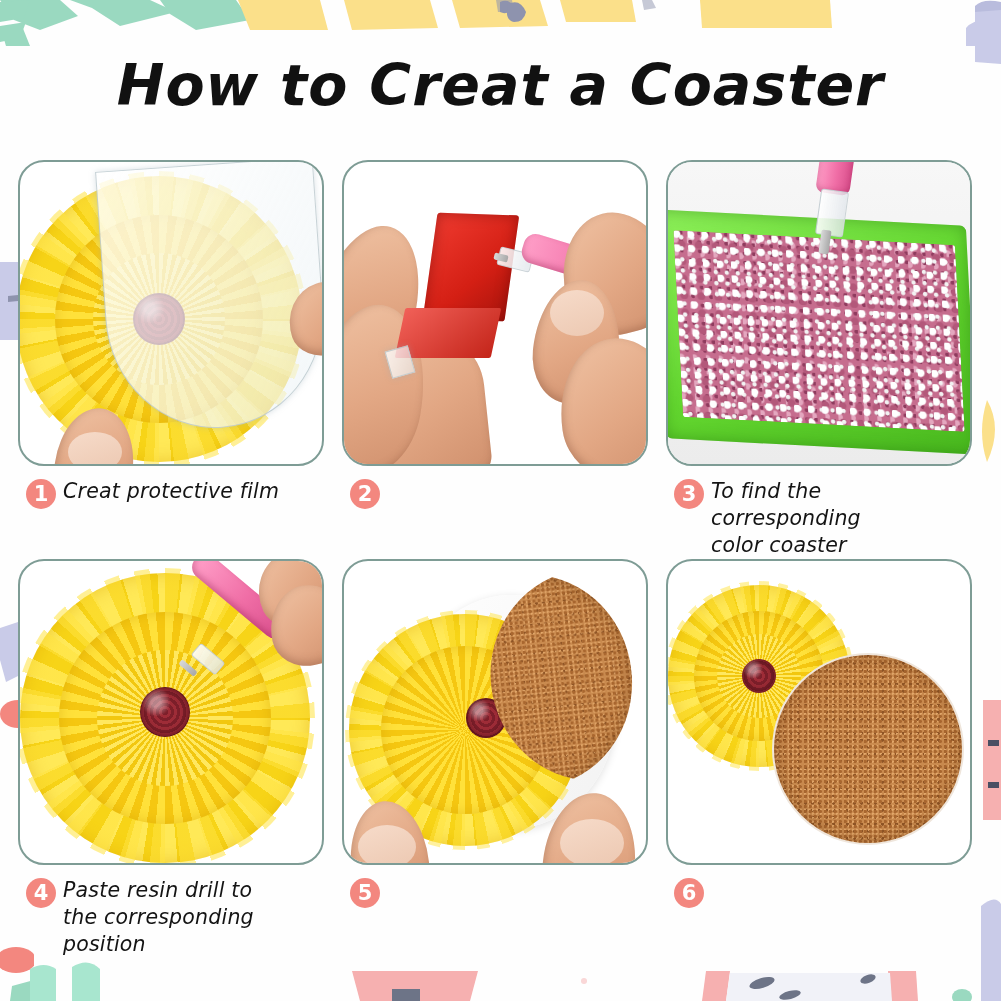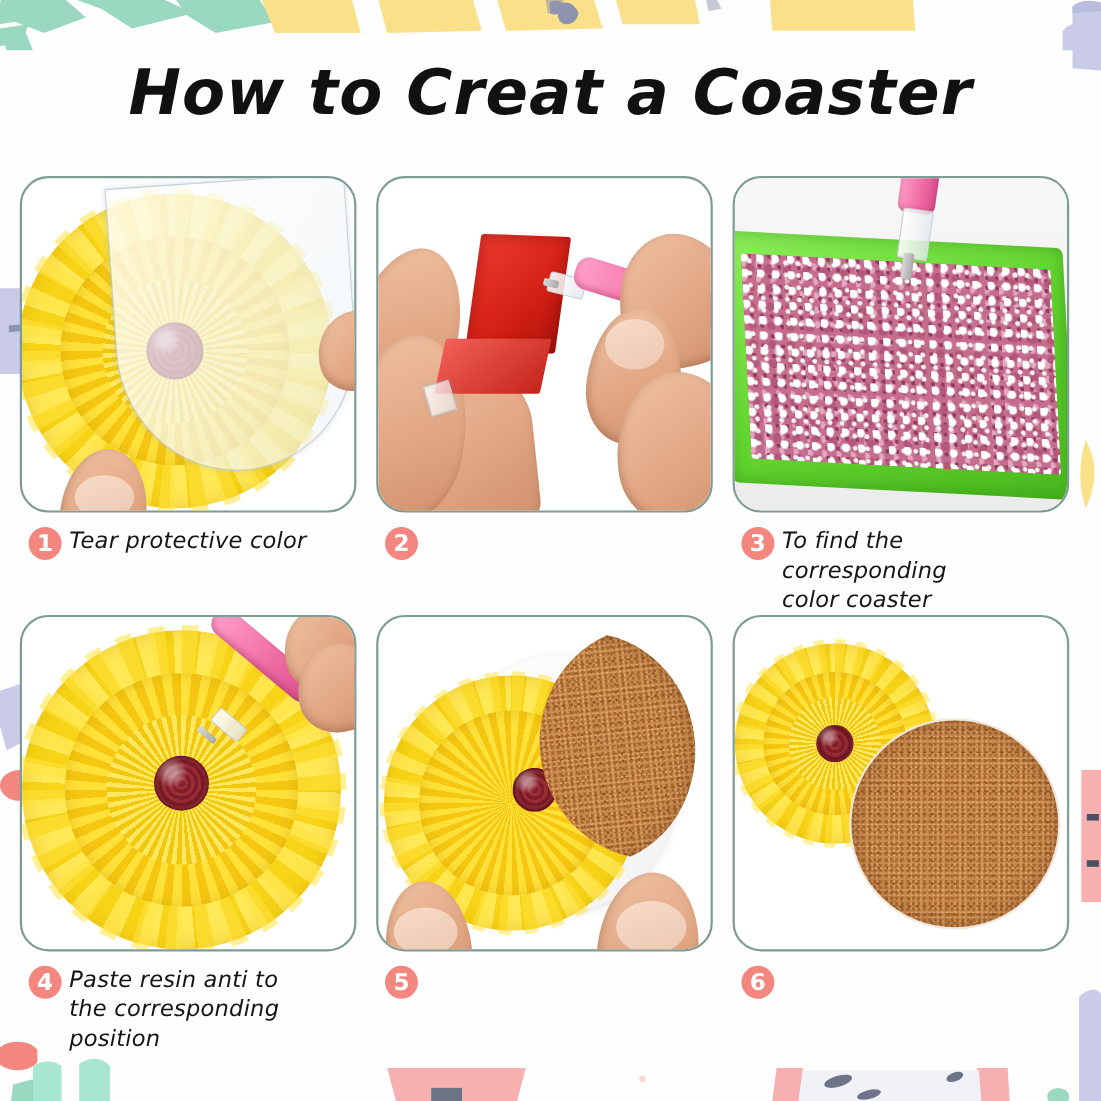--- a/index.html
+++ b/index.html
@@ -345,21 +345,21 @@
 
           <div class="film" style="left:84px;top:2px;width:216px;height:262px;border-radius:0 0 150px 150px / 0 0 160px 160px;transform:rotate(-4deg);"></div>
 
           <div class="finger" style="left:36px;bottom:-44px;width:78px;height:100px;transform:rotate(8deg);"></div>
           <div class="nail" style="left:48px;bottom:-8px;width:54px;height:40px;"></div>
           <div class="finger" style="right:-44px;top:120px;width:78px;height:72px;transform:rotate(-18deg);"></div>
         </div>
       </div>
       <div class="caption">
         <div class="badge">1</div>
-        <div class="cap-text">Tear protective color</div>
+        <div class="cap-text">Creat protective film</div>
       </div>
     </div>
 
     <div class="cell">
       <div class="photo">
         <div class="scene">
 
           <div class="finger" style="left:-22px;top:62px;width:96px;height:150px;transform:rotate(16deg);"></div>
           <div class="finger" style="left:2px;top:170px;width:140px;height:150px;transform:rotate(-6deg);border-radius:60px 60px 20px 20px;"></div>
           <div class="finger" style="left:-30px;top:142px;width:110px;height:170px;transform:rotate(10deg);"></div>
@@ -415,21 +415,21 @@
           <div class="pen-body" style="right:24px;top:22px;width:116px;height:26px;transform:rotate(40deg);"></div>
           <div class="pen-clear" style="left:172px;top:90px;width:30px;height:14px;transform:rotate(40deg);"></div>
           <div class="pen-tip" style="left:158px;top:104px;width:20px;height:6px;transform:rotate(40deg);"></div>
 
           <div class="finger" style="right:-20px;top:-12px;width:86px;height:74px;transform:rotate(-26deg);"></div>
           <div class="finger" style="right:-28px;top:24px;width:80px;height:80px;transform:rotate(-12deg);"></div>
         </div>
       </div>
       <div class="caption">
         <div class="badge">4</div>
-        <div class="cap-text">Paste resin anti to
+        <div class="cap-text">Paste resin drill to
 the corresponding
 position</div>
       </div>
     </div>
 
     <div class="cell row2">
       <div class="photo">
         <div class="scene">
 
           <div class="white-back" style="left:62px;top:34px;width:210px;height:234px;border-radius:50%;"></div>

